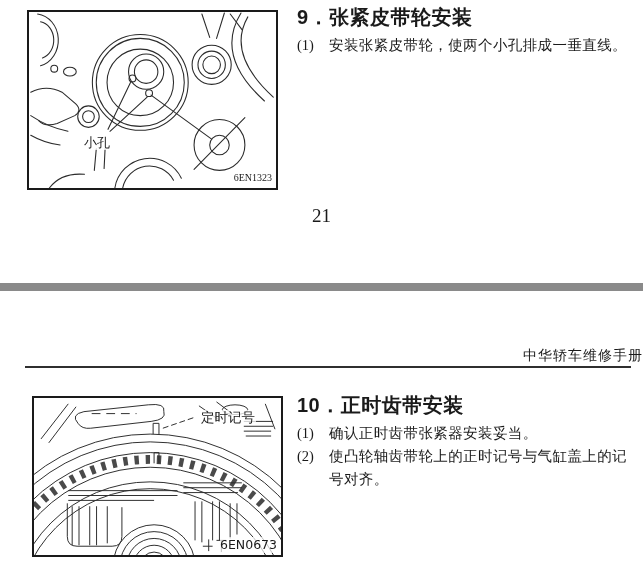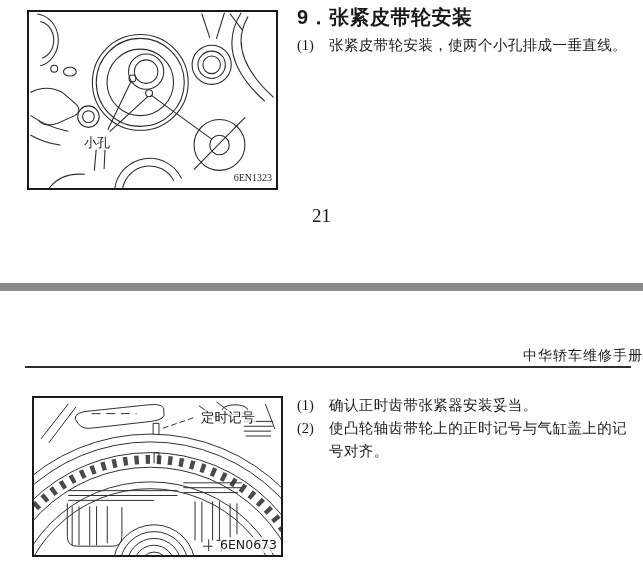--- a/index.html
+++ b/index.html
@@ -129,21 +129,21 @@
       </g>
     </svg>
     <span class="fig-label">小孔</span>
     <span class="fig-code">6EN1323</span>
   </div>
 
   <div class="text-block" id="text-top">
     <h2 class="sec-heading">9．张紧皮带轮安装</h2>
     <div class="step-item">
       <span class="marker">(1)</span>
-      <span class="stext">张紧皮带轮安装，使两个小孔排成一垂直线。</span>
+      <span class="stext">安装张紧皮带轮，使两个小孔排成一垂直线。</span>
     </div>
   </div>
 
   <div class="page-number">21</div>
 
   <div class="divider" style="background: rgb(138, 138, 138);"></div>
 
   <div class="running-header">中华轿车维修手册</div>
   <div class="header-rule"></div>
 
@@ -195,20 +195,21 @@
 
         <path d="M172,152 h10 M178,145 v12"></path>
         <path d="M186,146 h10 M191,146 v12"></path>
       </g>
     </svg>
     <span class="fig-label">定时记号</span>
     <span class="fig-code">6EN0673</span>
   </div>
 
   <div class="text-block" id="text-bottom">
+    <h2 class="sec-heading">10．正时齿带安装</h2>
     <div class="step-item">
       <span class="marker">(1)</span>
       <span class="stext">确认正时齿带张紧器安装妥当。</span>
     </div>
     <div class="step-item">
       <span class="marker">(2)</span>
       <span class="stext">使凸轮轴齿带轮上的正时记号与气缸盖上的记号对齐。</span>
     </div>
   </div>
 

